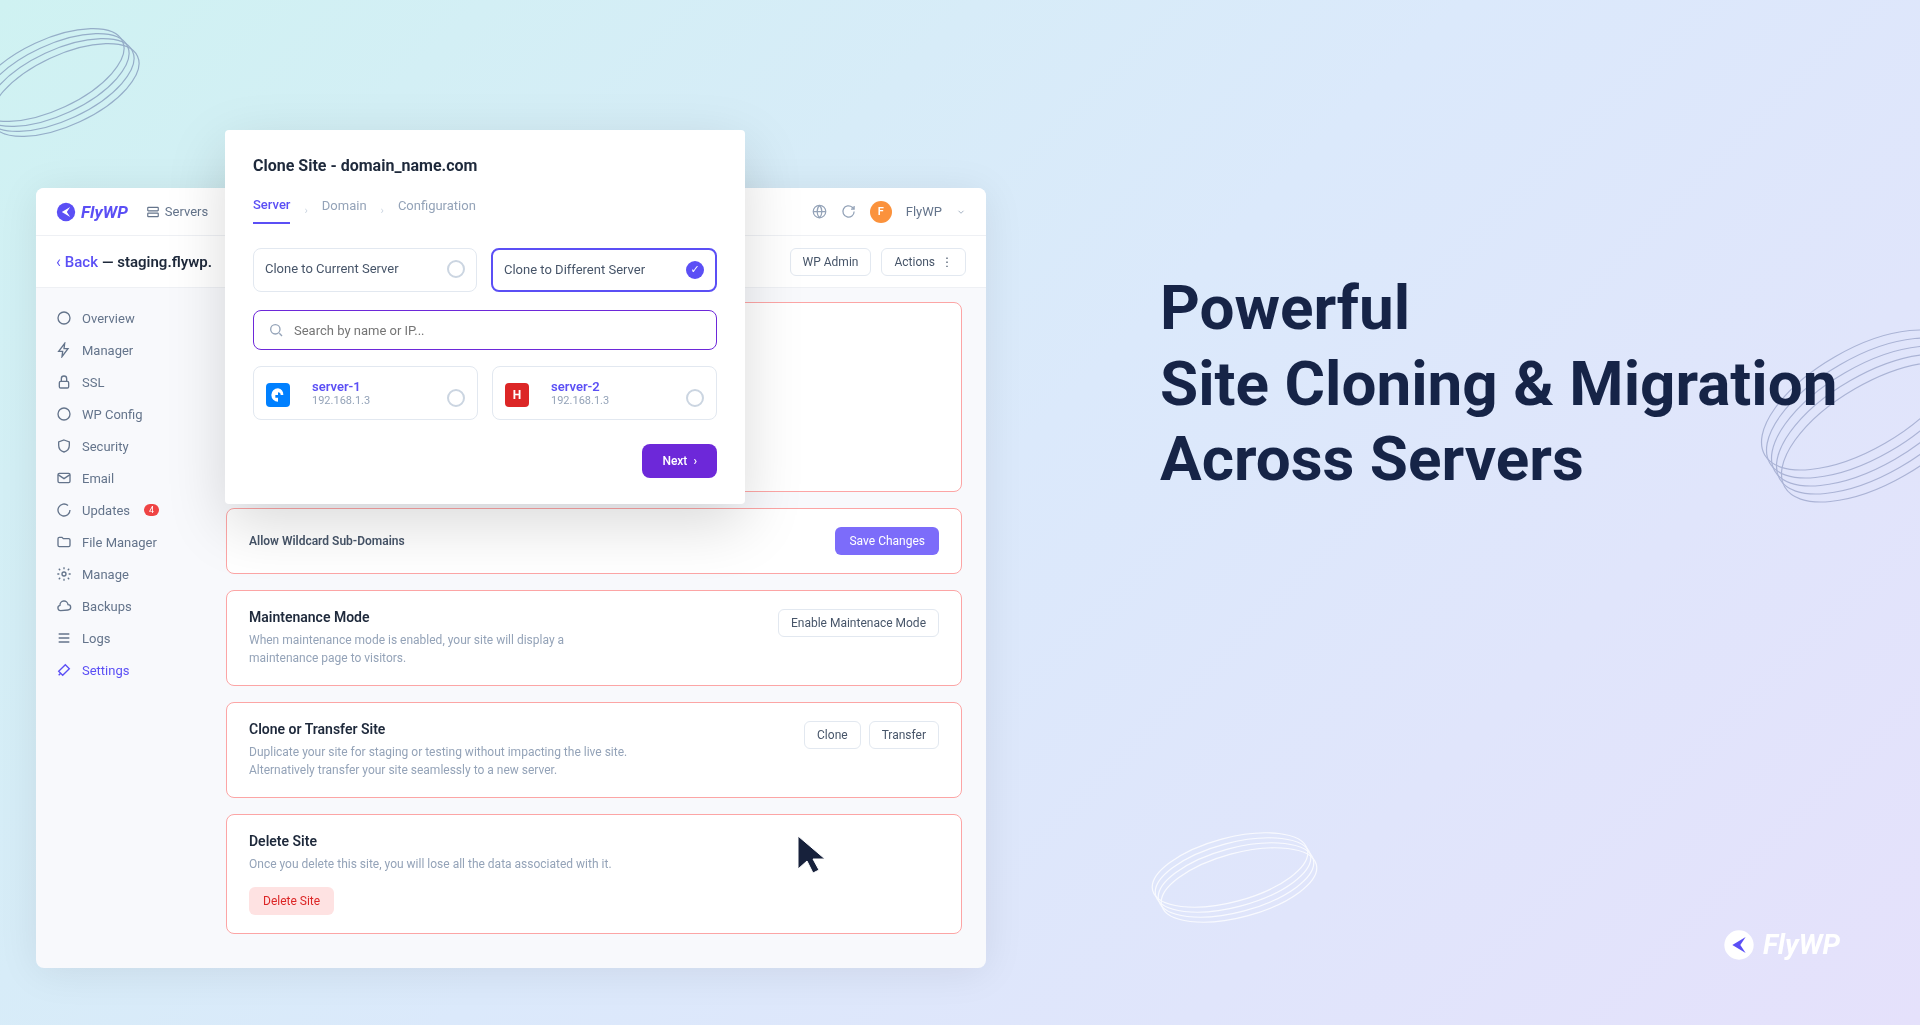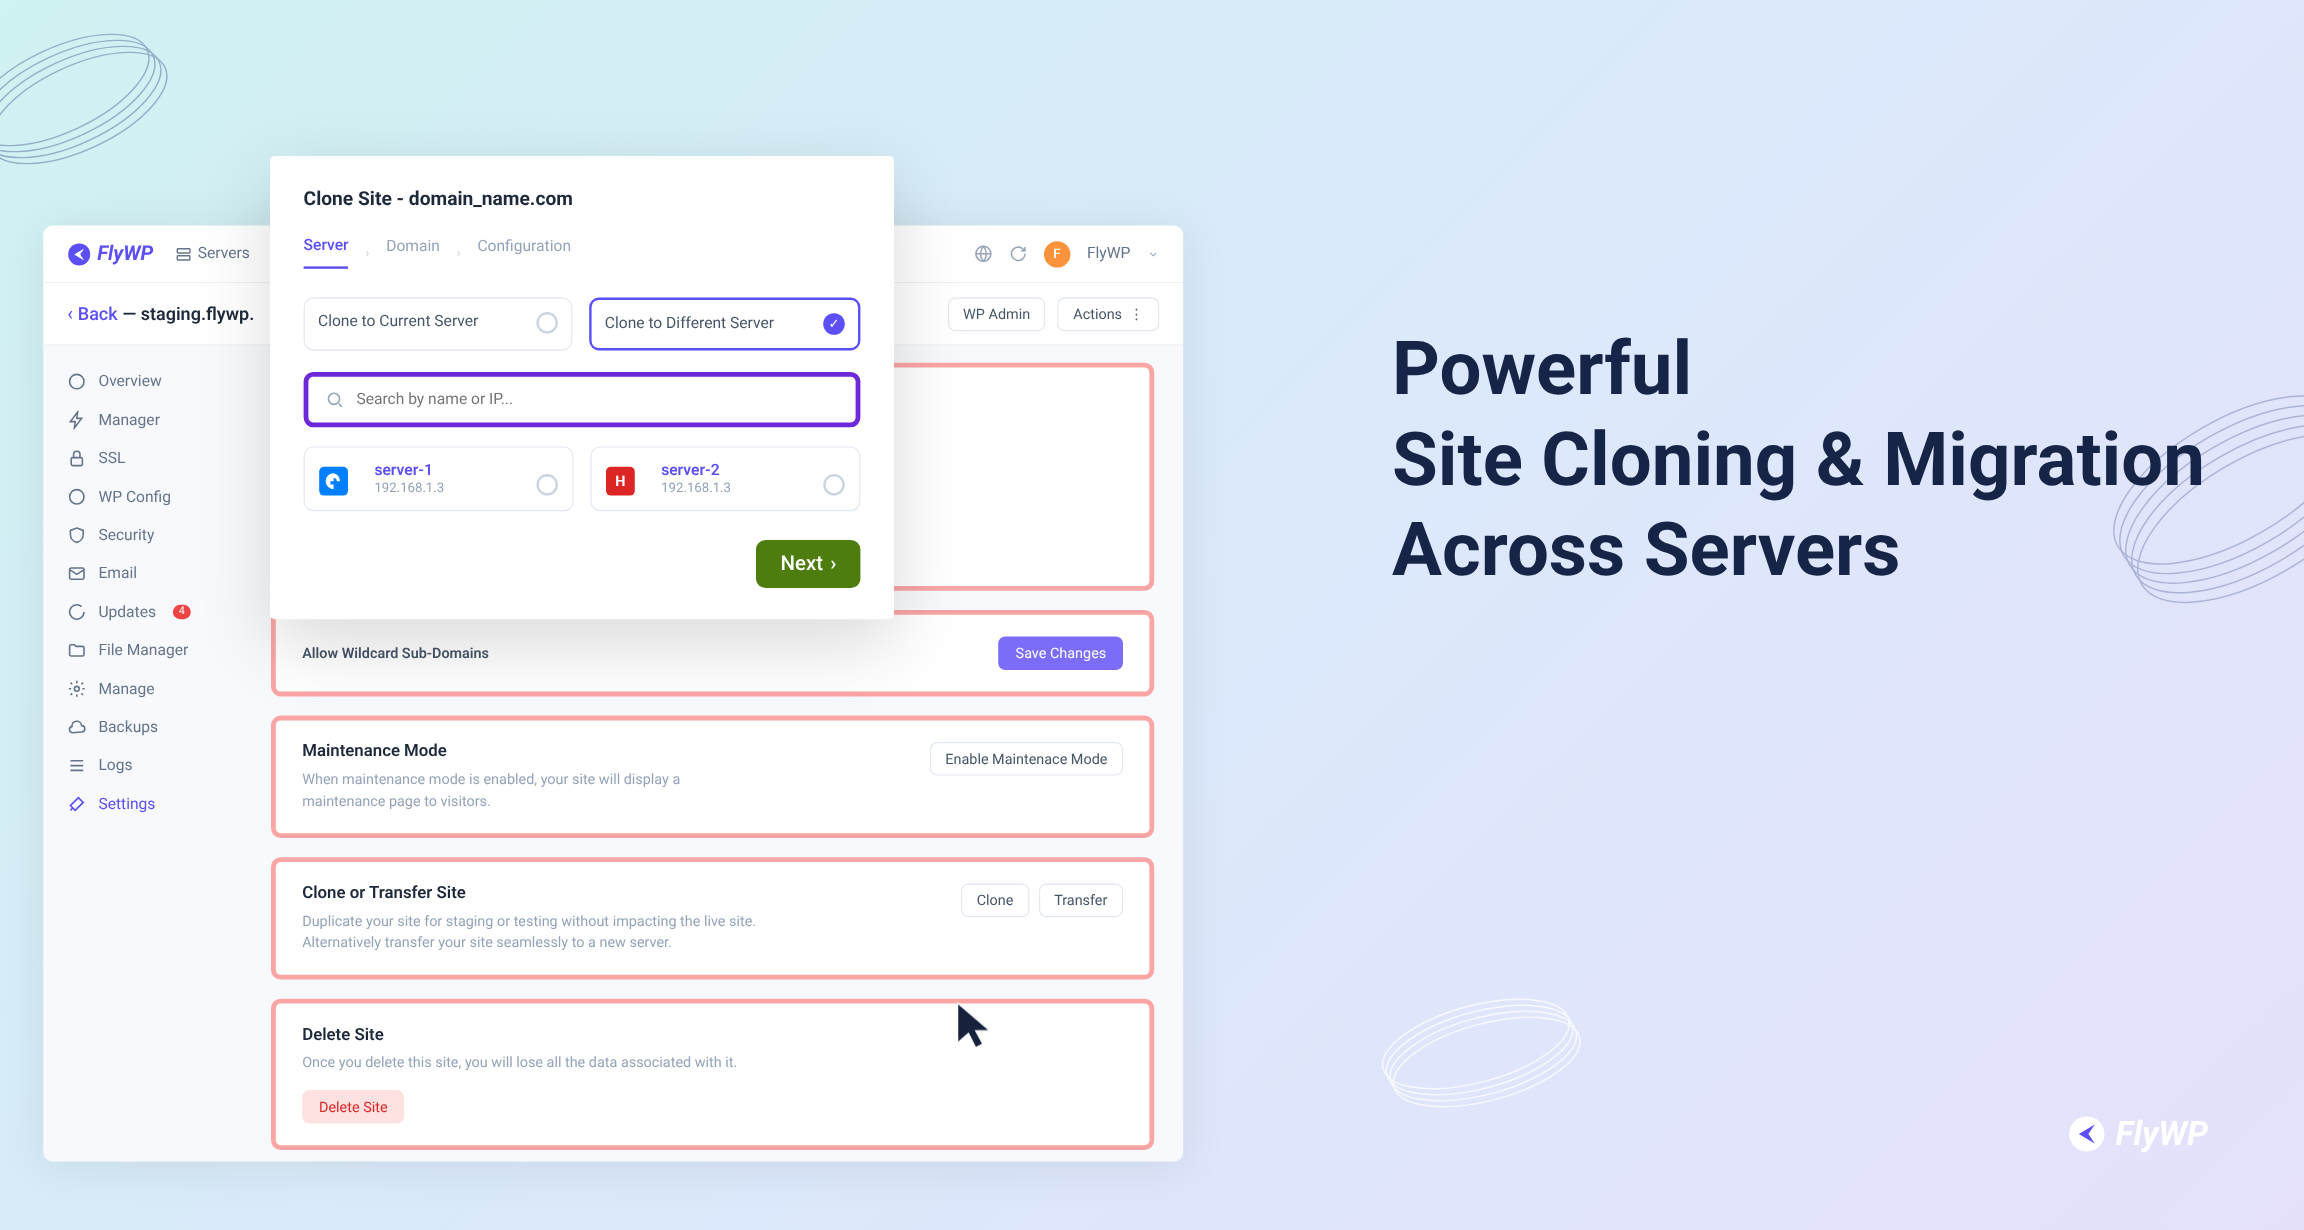--- a/index.html
+++ b/index.html
@@ -19,49 +19,49 @@
 .breadcrumb-text{color:#1e293b;font-size:15px;font-weight:600;margin-left:4px}
 .back-actions{margin-left:auto;display:flex;gap:10px}
 .btn-outline{border:1px solid #e2e8f0;background:#fff;padding:6px 12px;border-radius:6px;font-size:12px;color:#475569;cursor:pointer}
 .layout{display:flex;height:calc(100% - 100px)}
 .sidebar{width:180px;padding:14px 0}
 .nav-item{display:flex;align-items:center;gap:10px;padding:8px 20px;color:#64748b;font-size:13px;cursor:pointer}
 .nav-item.active{color:#5b4ff5}
 .nav-icon{width:16px;height:16px;display:inline-block}
 .badge{background:#ef4444;color:#fff;border-radius:8px;font-size:9px;padding:1px 5px;margin-left:4px}
 .content{flex:1;padding:14px 24px 14px 10px;overflow-y:auto}
-.card{background:#fff;border:4px solid #fca5a5;border-radius:8px;padding:18px 22px;margin-bottom:16px}
+.card{background:#fff;border:1px solid #fca5a5;border-radius:8px;padding:18px 22px;margin-bottom:16px}
 .card-title{font-size:14px;font-weight:600;color:#1e293b;margin-bottom:6px}
 .card-desc{font-size:12px;color:#94a3b8;line-height:1.5}
 .card-row{display:flex;justify-content:space-between;align-items:flex-start}
 .btn-purple{background:#7c6cfa;color:#fff;border:none;padding:7px 14px;border-radius:6px;font-size:12px;cursor:pointer}
 .btn-danger{background:#fee2e2;color:#dc2626;border:none;padding:7px 14px;border-radius:6px;font-size:12px;cursor:pointer;margin-top:14px}
 .wildcard-row{display:flex;justify-content:space-between;align-items:center}
 .wildcard-label{font-size:12px;font-weight:600;color:#475569}
 .modal{position:absolute;left:225px;top:130px;width:520px;background:#fff;border-radius:4px;box-shadow:0 20px 60px rgba(0,0,0,0.15);padding:26px 28px;z-index:10}
 .modal-title{font-size:16px;font-weight:700;color:#1e293b;margin-bottom:22px}
 .tabs{display:flex;gap:14px;align-items:center;margin-bottom:24px;font-size:13px}
 .tab{color:#94a3b8;padding-bottom:10px;cursor:pointer}
 .tab.active{color:#5b4ff5;border-bottom:2px solid #5b4ff5;font-weight:500}
 .tab-sep{color:#cbd5e1;font-size:11px}
 .option-row{display:flex;gap:14px;margin-bottom:18px}
 .option-card{flex:1;border:1px solid #e2e8f0;border-radius:8px;padding:11px;font-size:13px;color:#475569;cursor:pointer;display:flex;justify-content:space-between;align-items:flex-start;line-height:1.4}
 .option-card.selected{border:2px solid #5b4ff5}
 .radio-empty{width:18px;height:18px;border:2px solid #cbd5e1;border-radius:50%;flex-shrink:0}
 .radio-checked{width:18px;height:18px;background:#5b4ff5;border-radius:50%;display:flex;align-items:center;justify-content:center;flex-shrink:0}
 .radio-checked::after{content:"✓";color:#fff;font-size:11px}
-.search-box{border:4px solid #6d28d9;border-radius:8px;padding:11px 14px;display:flex;align-items:center;gap:10px;margin-bottom:16px}
+.search-box{border:1px solid #6d28d9;border-radius:8px;padding:11px 14px;display:flex;align-items:center;gap:10px;margin-bottom:16px}
 .search-box input{border:none;outline:none;font-size:13px;color:#475569;flex:1}
 .server-row{display:flex;gap:14px;margin-bottom:24px}
 .server-card{flex:1;border:1px solid #e2e8f0;border-radius:8px;padding:12px;display:flex;align-items:flex-end;gap:22px;cursor:pointer}
 .server-icon{width:24px;height:24px;border-radius:4px;display:flex;align-items:center;justify-content:center;font-size:12px;font-weight:700;color:#fff}
 .server-info{flex:1}
 .server-name{font-size:13px;font-weight:600;color:#5b4ff5}
 .server-ip{font-size:11px;color:#94a3b8}
-.next-btn{background:#4d7c0f;color:#fff;border:none;padding:10px 20px;border-radius:8px;font-size:17px;font-weight:500;cursor:pointer;float:right;display:flex;align-items:center;gap:6px}
+.next-btn{background:#6d28d9;color:#fff;border:none;padding:10px 20px;border-radius:8px;font-size:12px;font-weight:500;cursor:pointer;float:right;display:flex;align-items:center;gap:6px}
 .cursor-shape{position:absolute;left:795px;top:833px;z-index:20}
 .marketing{position:absolute;top:270px;left:1160px;width:680px}
 .pill{background:#5b4ff5;color:#fff;border-radius:999px;padding:14px 34px;font-size:30px;font-weight:600;display:inline-block;margin-bottom:40px}
 .headline{font-size:62px;font-weight:700;color:#162447;line-height:1.22}
 .brand-corner{position:absolute;bottom:64px;right:80px;display:flex;align-items:center;gap:8px;color:#fff;font-size:28px;font-weight:700;font-style:italic}
 .deco-right{position:absolute;top:280px;right:0}
 </style>
 </head>
 <body>
 

